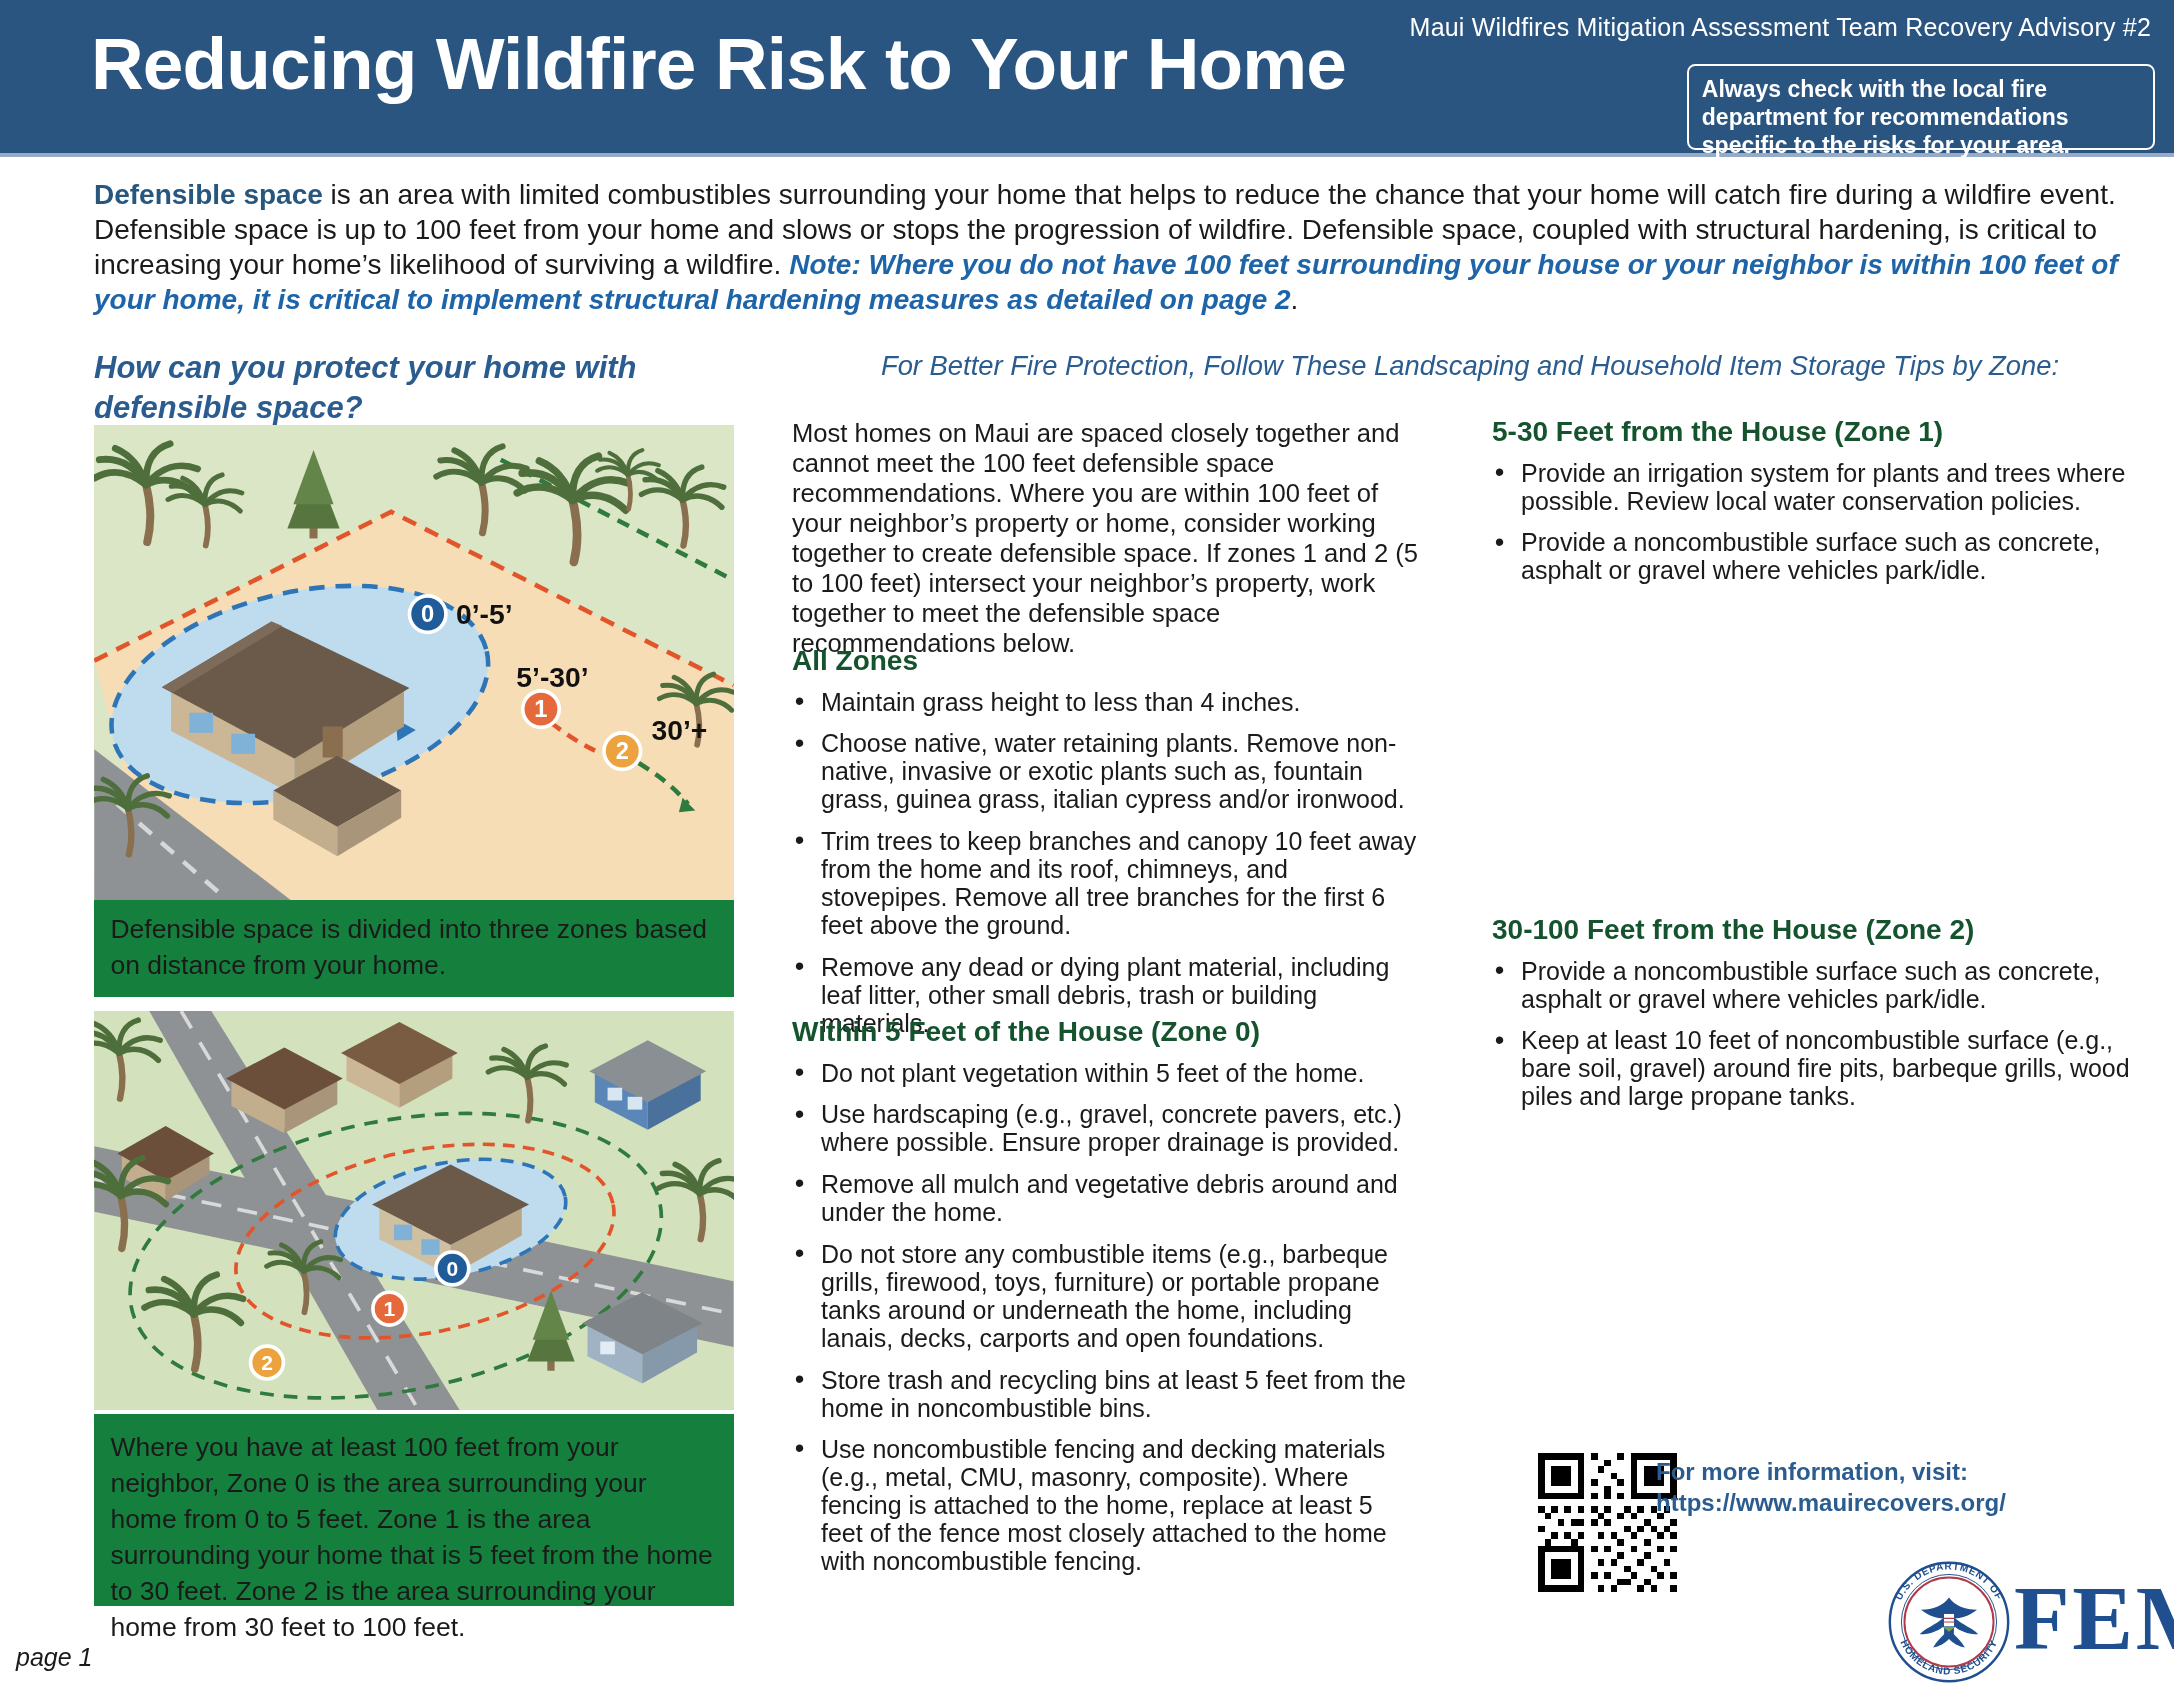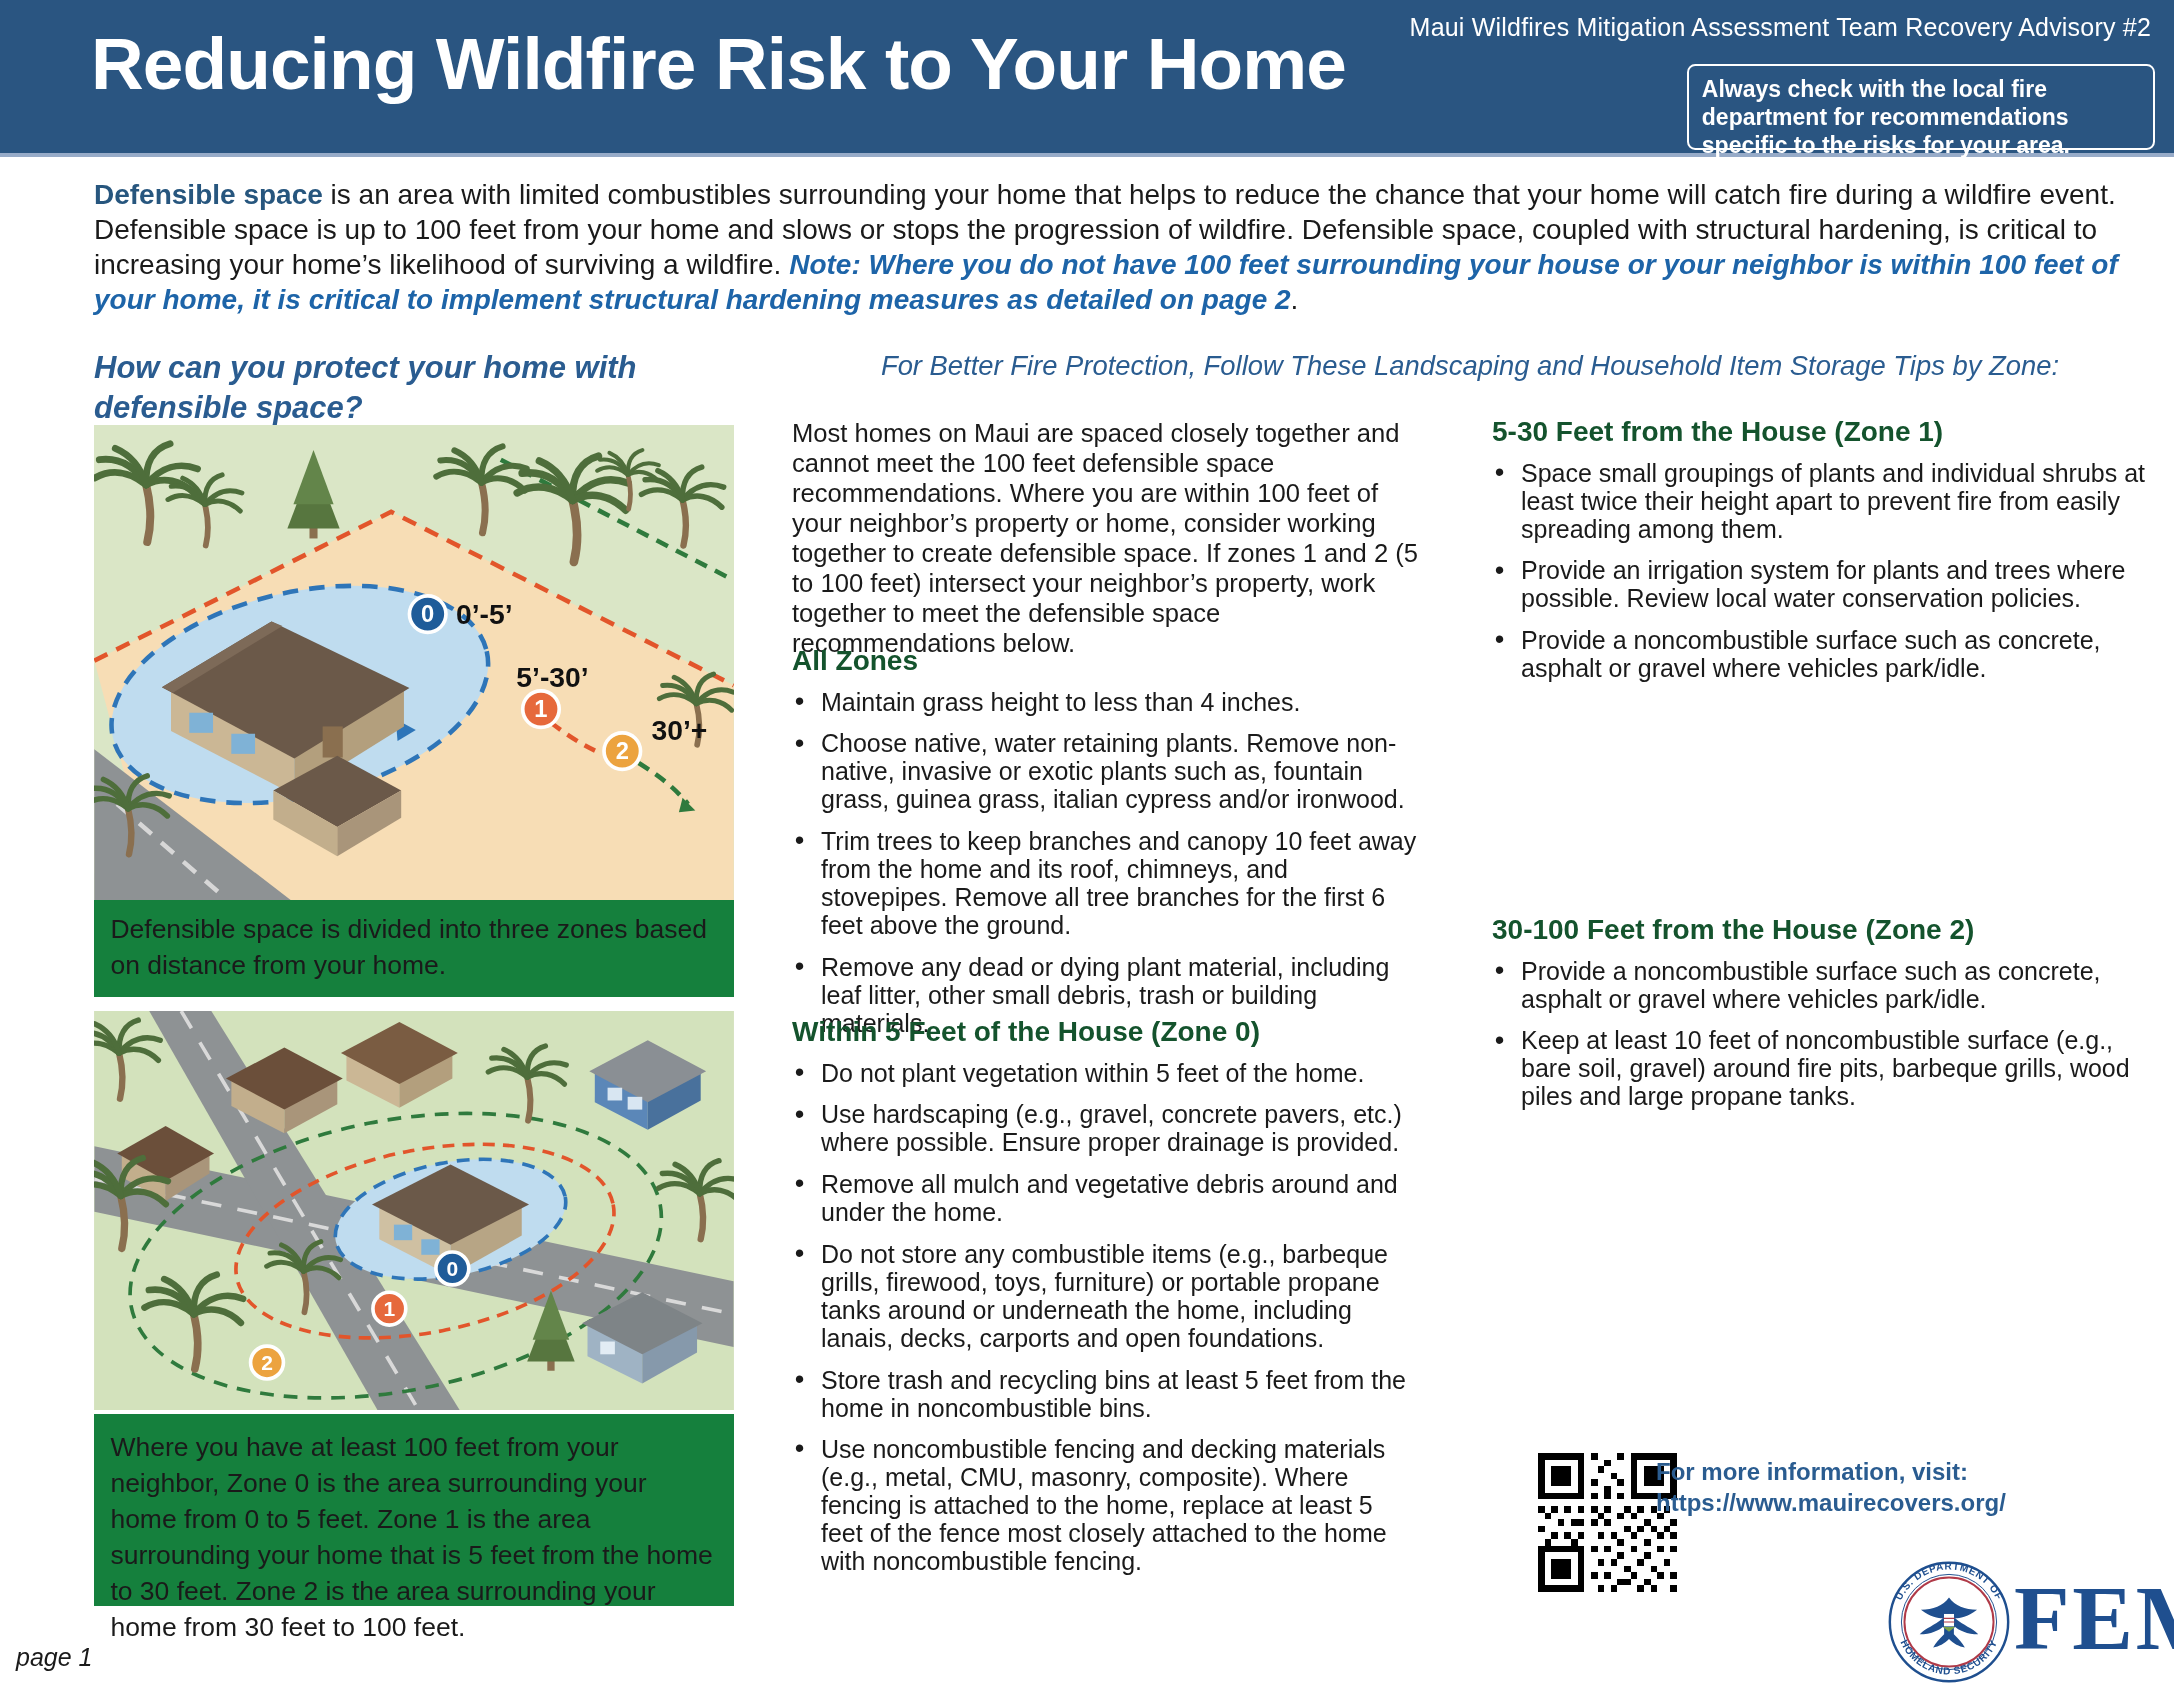--- a/index.html
+++ b/index.html
@@ -246,21 +246,20 @@
       <li>Remove all mulch and vegetative debris around and under the home.</li>
       <li>Do not store any combustible items (e.g., barbeque grills, firewood, toys, furniture) or portable propane tanks around or underneath the home, including lanais, decks, carports and open foundations.</li>
       <li>Store trash and recycling bins at least 5 feet from the home in noncombustible bins.</li>
       <li>Use noncombustible fencing and decking materials (e.g., metal, CMU, masonry, composite). Where fencing is attached to the home, replace at least 5 feet of the fence most closely attached to the home with noncombustible fencing.</li>
     </ul>
   </section>
 
   <section class="sect" id="sect-z1">
     <h3>5-30 Feet from the House (Zone 1)</h3>
     <ul>
-      <li>Space small groupings of plants and individual shrubs at least twice their height apart to prevent fire from easily spreading among them.</li>
       <li>Provide an irrigation system for plants and trees where possible. Review local water conservation policies.</li>
       <li>Provide a noncombustible surface such as concrete, asphalt or gravel where vehicles park/idle.</li>
     </ul>
   </section>
 
   <section class="sect" id="sect-z2">
     <h3>30-100 Feet from the House (Zone 2)</h3>
     <ul>
       <li>Provide a noncombustible surface such as concrete, asphalt or gravel where vehicles park/idle.</li>
       <li>Keep at least 10 feet of noncombustible surface (e.g., bare soil, gravel) around fire pits, barbeque grills, wood piles and large propane tanks.</li>

